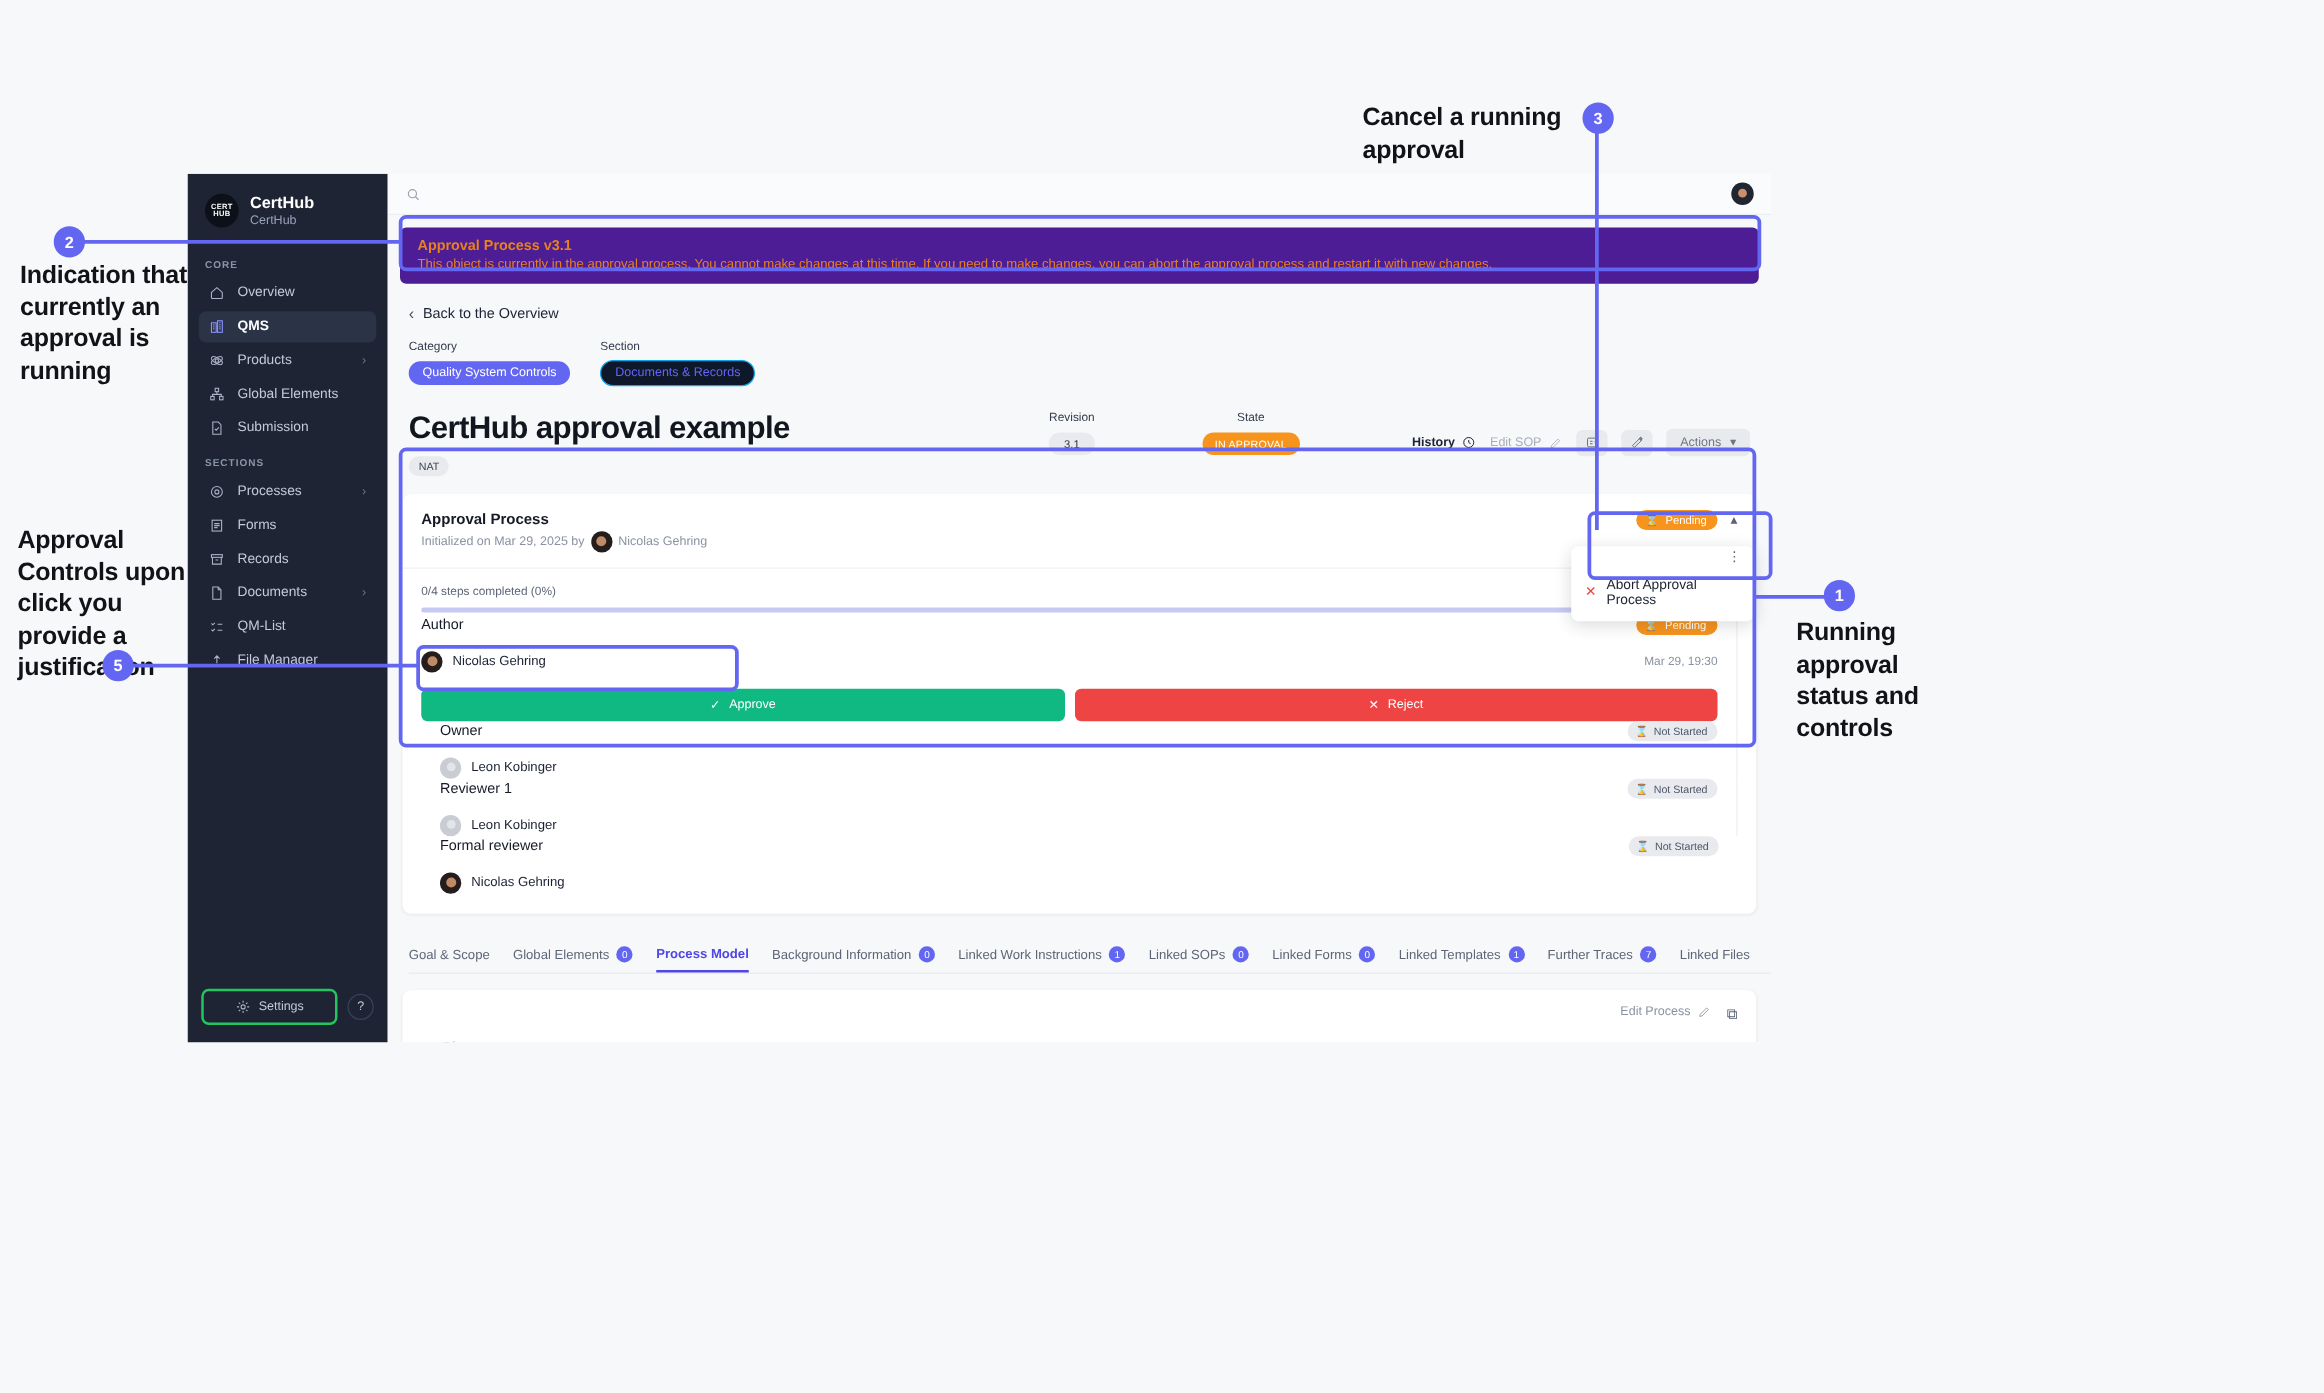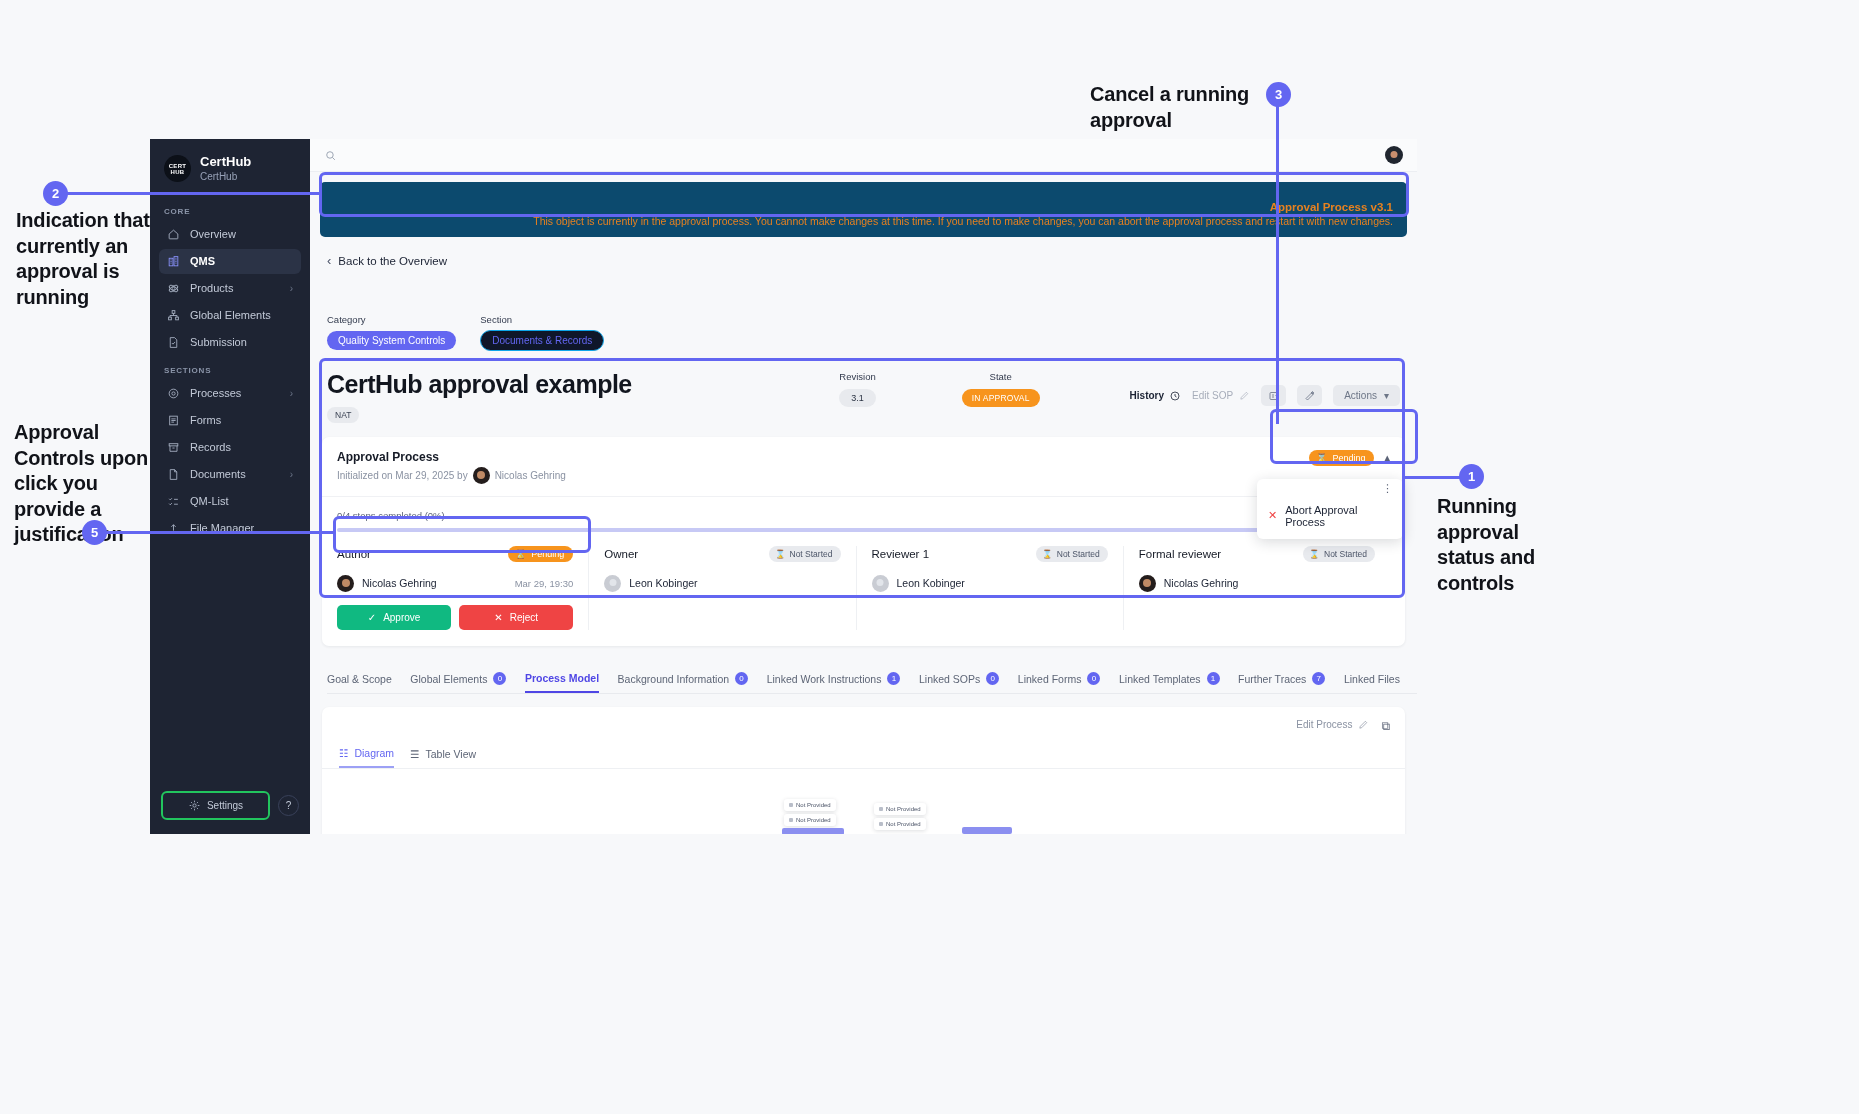--- a/index.html
+++ b/index.html
@@ -113,37 +113,37 @@
   .topbar-avatar::after {
     content:""; position:absolute; left:50%; top:26%; transform:translateX(-50%);
     width:7px; height:7px; border-radius:50%; background:#c98f6e;
   }
 
   .scroll { flex: 1; overflow: hidden; padding: 0 0 0 0; }
 
   
   .banner {
     margin: 10px 10px 0 10px;
-    background: #0c4a6e;
+    background: #4c1d95;
     border-radius: 5px;
-    padding: 19px 14px 10px;
-    text-align: right;
+    padding: 9px 14px 10px;
+    text-align: left;
     color: #e8811f;
   }
   .banner-title { font-size: 11.5px; font-weight: bold; margin-bottom: 2px; }
   .banner-text { font-size: 10.5px; }
 
   .back-link {
     display: flex; align-items: center; gap: 7px;
     margin: 16px 0 0 17px; font-size: 11.5px; color: #1b2233; cursor: pointer;
   }
   .back-link .chev { font-size: 13px; color: #4b5468; }
 
   .cat-row { display: flex; gap: 24px; margin: 14px 0 0 17px; }
-  .cat-label { font-size: 9.5px; color: #323a4d; margin-bottom: 5px; margin-top: 32px; }
+  .cat-label { font-size: 9.5px; color: #323a4d; margin-bottom: 5px; }
   .pill-solid {
     display: inline-block; background: #6366f1; color: #fff;
     font-size: 10px; padding: 4px 11px; border-radius: 20px; cursor: pointer;
   }
   .pill-outline {
     display: inline-block; border: 1px solid #0ea5e9; color: #6366f1; background: #0f172a;
     font-size: 10px; padding: 4px 11px; border-radius: 20px; cursor: pointer;
   }
 
   
@@ -196,21 +196,21 @@
     display:flex; align-items:center; gap:4px;
     background:#e8eaee; color:#4c5568; font-size:8.5px;
     padding:3px 8px 3px 6px; border-radius:10px;
   }
   .caret-up { color:#5b6376; font-size:11px; cursor:pointer; }
 
   .ap-body { padding: 13px 15px 16px; }
   .steps-text { font-size: 9.5px; color: #5d6576; }
   .progress-track { height: 4px; background: #c7c9f5; border-radius: 3px; margin-top: 7px; }
 
-  .cols { display: flex; margin-top: 14px; }
+  .cols { display: flex; margin-top: 2px; flex-direction: column; }
   .col {
     flex: 1; min-width: 0; padding: 0 15px;
     border-right: 1px solid #eef0f3;
   }
   .col:first-child { padding-left: 0; }
   .col:last-child { border-right: none; }
   .col-head { display:flex; align-items:center; }
   .col-title { font-size: 11.5px; color: #151a26; }
   .col-head .badge-wrap { margin-left: auto; }
   .person { display:flex; align-items:center; gap:8px; margin-top: 13px; }

